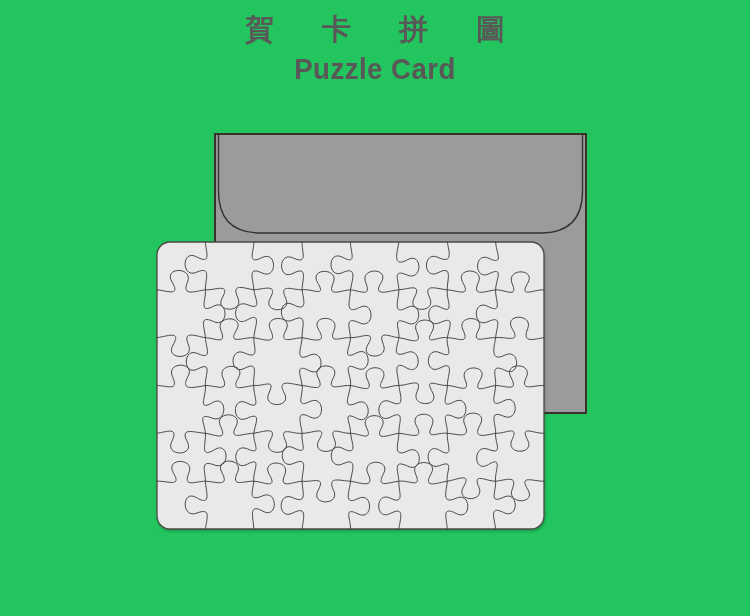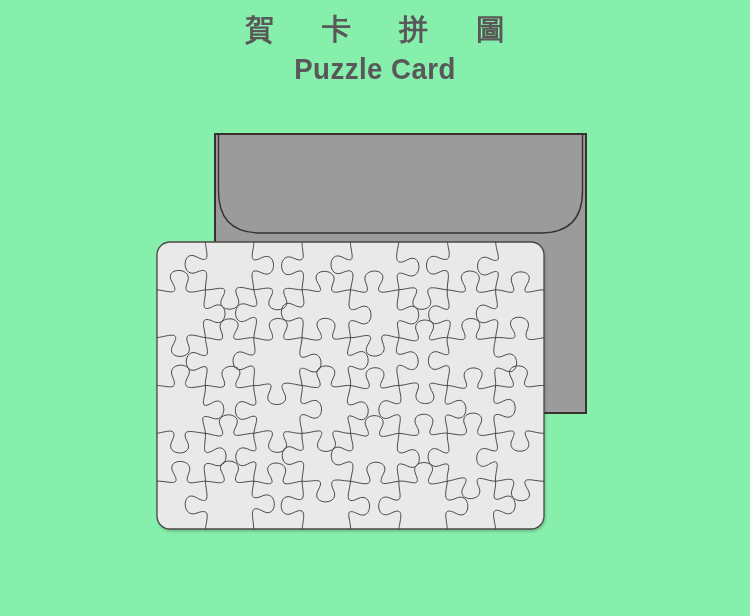--- a/index.html
+++ b/index.html
@@ -1,19 +1,19 @@
 <!DOCTYPE html>
 <html><head>
 <meta charset="utf-8">
 <style>
   html,body{margin:0;padding:0;background:#ffffff;}
   .stage{
     position:relative;
     width:750px;height:616px;
-    background:#86efac;
+    background:#22c55e;
     overflow:hidden;
     font-family:"Liberation Sans","DejaVu Sans",sans-serif;
   }
   .title-zh{
     position:absolute;top:13px;left:0;width:100%;
     margin:0;
     text-align:center;
     font-size:29px;
     font-weight:bold;
     letter-spacing:20px;

